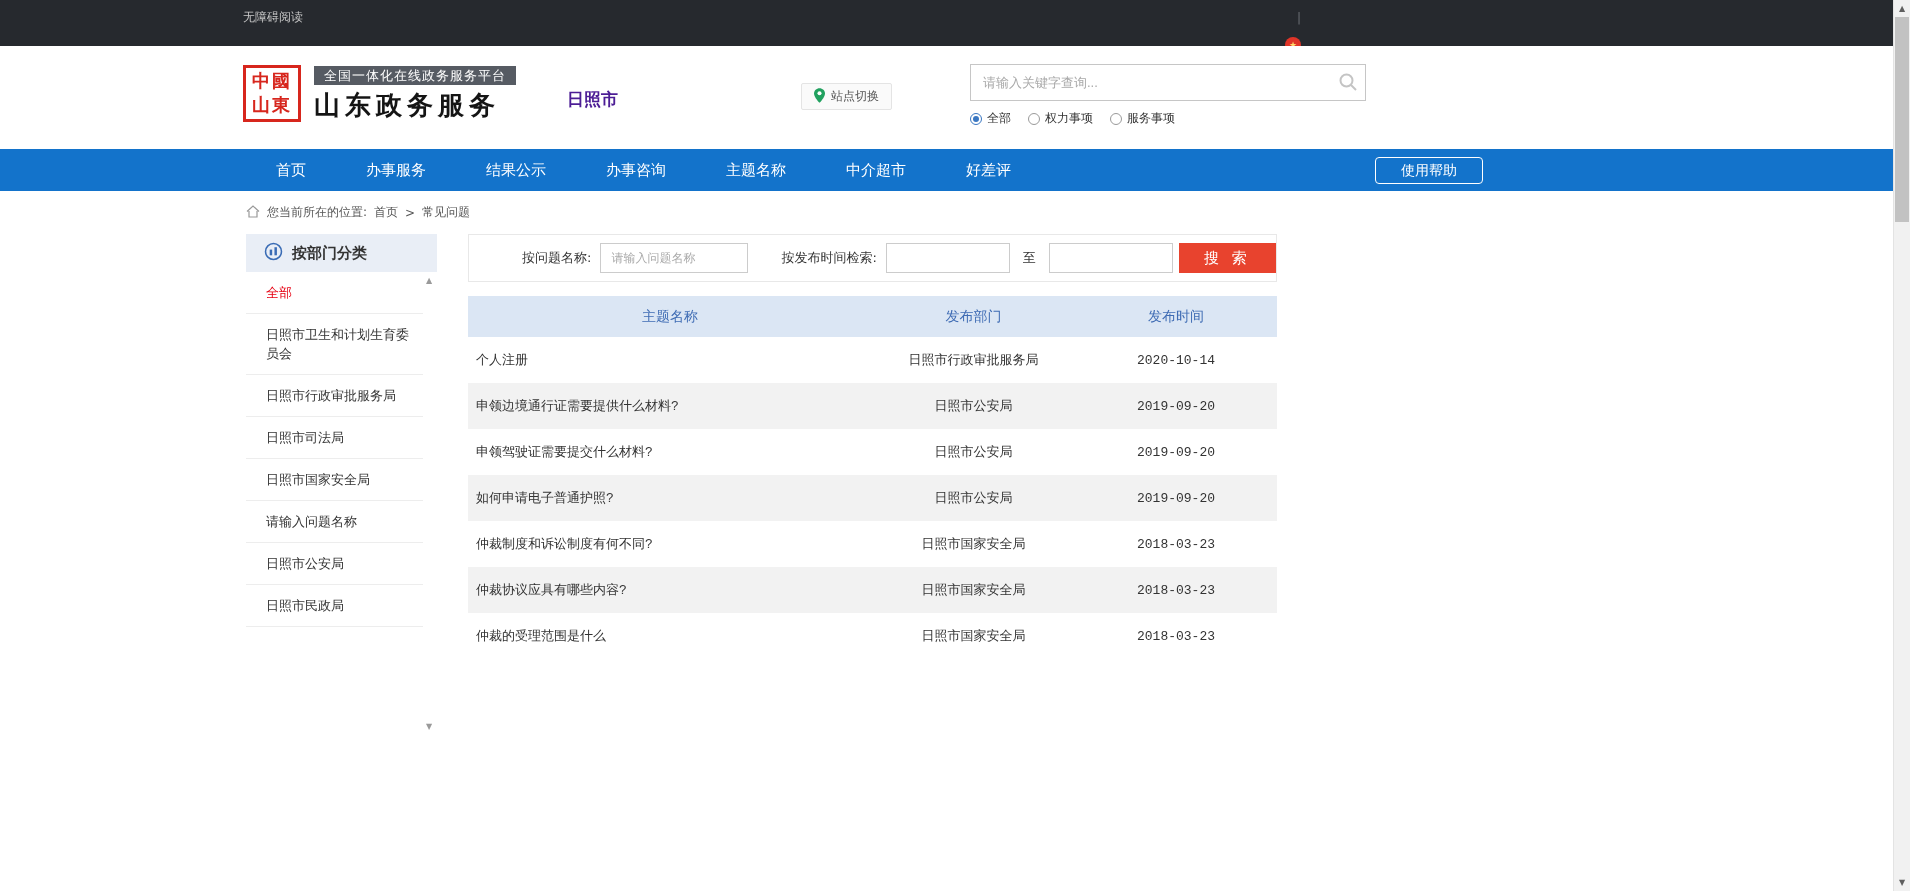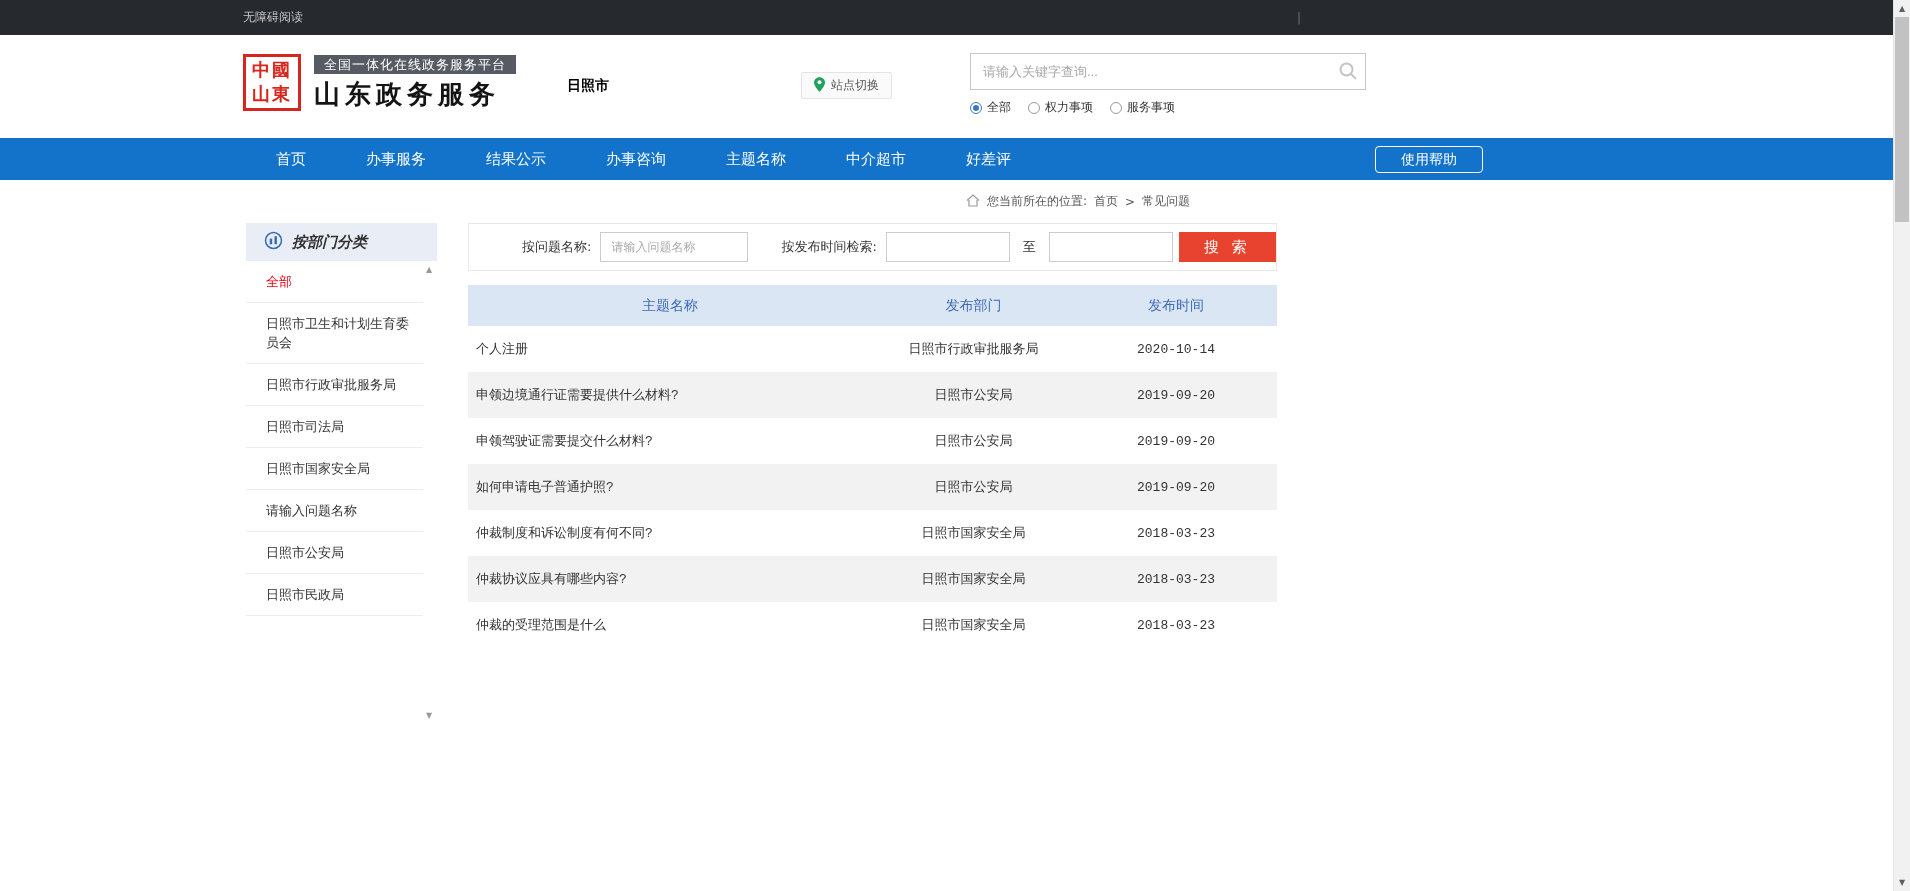--- a/index.html
+++ b/index.html
@@ -4,21 +4,21 @@
 <style>
   * { margin:0; padding:0; box-sizing:border-box; }
   html,body { width:1910px; height:891px; }
   body {
     font-family:"DejaVu Sans","Liberation Sans",sans-serif;
     background:#ffffff; overflow:hidden; position:relative;
   }
   a { text-decoration:none; }
 
   
-  .topbar { height:35px; background:#26292e; }
+  .topbar { height:46px; background:#26292e; }
   .topbar-inner {
     margin-left:243px; width:1058px; height:35px;
     display:flex; align-items:center; justify-content:space-between;
     font-size:12px; color:#c8c8c8;
   }
   .topbar-right { display:flex; align-items:flex-end; gap:12px;flex-direction:column; }
   .topbar-link { color:#c8c8c8; cursor:pointer; }
   .topbar-divider { color:#6b6f75; }
   .emblem {
     width:16px; height:16px; border-radius:50%; background:#e03428;
@@ -36,21 +36,21 @@
     color:#d7261d; font-weight:bold; font-size:18px; line-height:24px;
     text-align:center; letter-spacing:2px; overflow:hidden; word-break:break-all;
     padding:1px 2px;
   }
   .logo-text { margin-left:13px; }
   .platform-badge {
     display:inline-block; background:#565b63; color:#fff;
     font-size:13px; line-height:19px; padding:0 10px; letter-spacing:1px;
   }
   .brand { font-size:26px; font-weight:700; color:#141414; letter-spacing:5px; margin-top:3px; }
-  .city { position:absolute; left:324px; top:42px; font-size:14px; font-weight:700; color:#000000; }
+  .city { position:absolute; left:324px; top:42px; font-size:17px; font-weight:700; color:#4c1d95; }
   .site-switch {
     position:absolute; left:558px; top:37px; height:27px; padding:0 12px;
     background:#fafafa; border:1px solid #e4e4e4; border-radius:2px;
     display:flex; align-items:center; gap:6px; font-size:12px; color:#555; cursor:pointer;
   }
   .search-area { position:absolute; left:727px; top:18px; width:336px; }
   .search-box { position:relative; width:396px; height:37px; }
   .search-input {
     width:100%; height:37px; border:1px solid #c6c6c6; padding:0 36px 0 12px;
     font-size:13px; color:#333; outline:none; background:#fff;
@@ -78,31 +78,31 @@
   .nav-item:first-child { margin-left:3px; }
   .help-btn {
     position:absolute; right:0; top:8px; width:108px; height:27px;
     border:1px solid #fff; border-radius:4px; color:#fff; font-size:14px;
     text-align:center; line-height:25px; cursor:pointer;
   }
 
   
   .breadcrumb {
     margin:13px 0 11px 246px; display:flex; align-items:center; gap:7px;
-    font-size:12px; color:#555;justify-content:center;
+    font-size:12px; color:#555;
   }
   .crumb-link { color:#555; cursor:pointer; }
 
   
   .content { margin:13px 0 0 246px; display:flex; align-items:flex-start; }
 
   .sidebar { width:191px; position:relative; height:506px; background:#fff; flex:none; }
   .sidebar-header {
     height:38px; background:#e9eef6; display:flex; align-items:center;
-    padding-left:18px; gap:9px;font-style:italic;
+    padding-left:18px; gap:9px;
   }
   .sidebar-title { font-size:15px; font-weight:700; color:#333; }
   .sidebar-list { padding-right:14px; }
   .sidebar-item {
     padding:11px 4px 11px 20px; font-size:13px; color:#333;
     border-bottom:1px solid #ededed; line-height:19px; cursor:pointer;
   }
   .sidebar-item.active { color:#e60012; }
   .sidebar-scroll { position:absolute; right:3px; top:42px; bottom:8px; width:10px; }
   .scroll-arrow {

